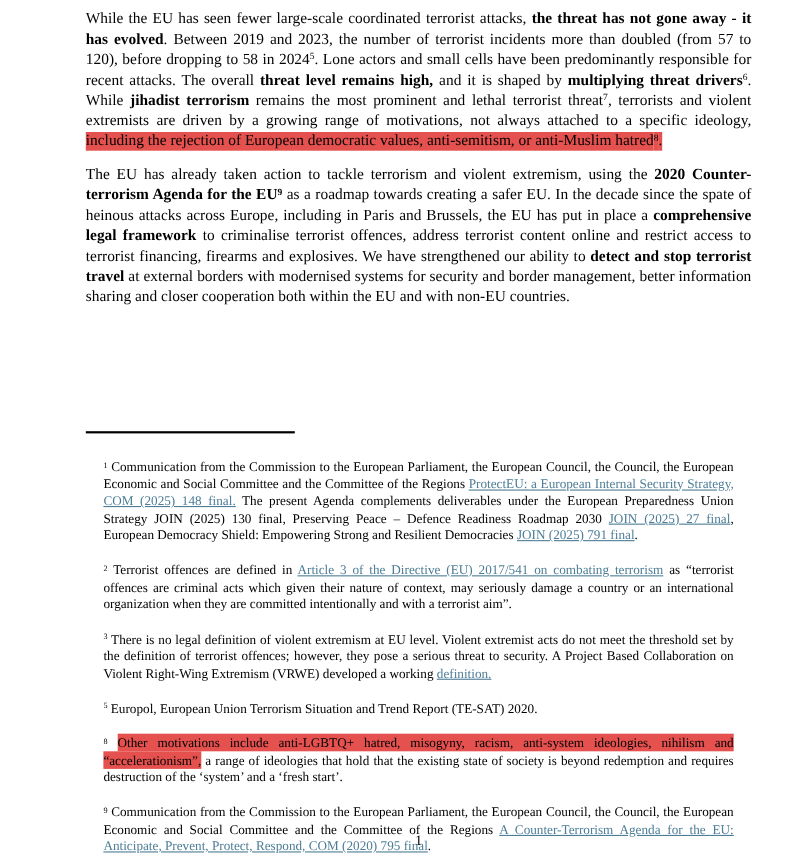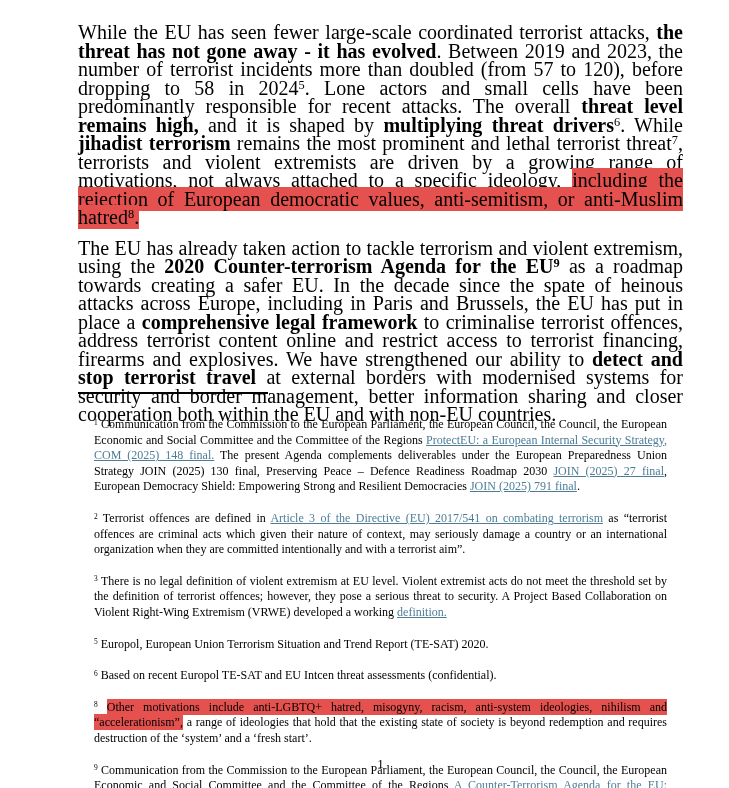--- a/index.html
+++ b/index.html
@@ -12,23 +12,23 @@
     width: 729px;
     height: 788px;
     background: #ffffff;
     font-family: "Liberation Serif", serif;
     color: #000000;
     overflow: hidden;
   }
   .body-text {
     position: absolute;
     left: 78px;
-    top: 23px;
+    top: 9px;
     width: 605px;
-    font-size: 20px;
+    font-size: 14px;
     line-height: 18.5px;
     text-align: justify;
     font-family: Liberation Serif, serif;
   }
   .body-text p {
     margin: 0 0 12px 0;
   }
   .footnote-sep {
     position: absolute;
     left: 78px;
@@ -85,20 +85,19 @@
     <p><span>The EU has already taken action to tackle terrorism and violent extremism, using the </span><span class="b">2020 Counter-terrorism Agenda for the EU</span><span class="b"><sup>9</sup></span><span> as a roadmap towards creating a safer EU. In the decade since the spate of heinous attacks across Europe, including in Paris and Brussels, the EU has put in place a </span><span class="b">comprehensive legal framework</span><span> to criminalise terrorist offences, address terrorist content online and restrict access to terrorist financing, firearms and explosives. We have strengthened our ability to </span><span class="b">detect and stop terrorist travel</span><span> at external borders with modernised systems for security and border management, better information sharing and closer cooperation both within the EU and with non-EU countries.</span></p>
   </div>
 
   <div class="footnote-sep"></div>
 
   <div class="footnotes">
       <div class="footnote"><sup>1</sup> <span>Communication from the Commission to the European Parliament, the European Council, the Council, the European Economic and Social Committee and the Committee of the Regions </span><a href="#" class="lnk">ProtectEU: a European Internal Security Strategy, COM (2025) 148 final.</a><span> The present Agenda complements deliverables under the European Preparedness Union Strategy JOIN (2025) 130 final, Preserving Peace – Defence Readiness Roadmap 2030 </span><a href="#" class="lnk">JOIN (2025) 27 final</a><span>, European Democracy Shield: Empowering Strong and Resilient Democracies </span><a href="#" class="lnk">JOIN (2025) 791 final</a><span>.</span></div>
       <div class="footnote"><sup>2</sup> <span>Terrorist offences are defined in </span><a href="#" class="lnk">Article 3 of the Directive (EU) 2017/541 on combating terrorism</a><span> as “terrorist offences are criminal acts which given their nature of context, may seriously damage a country or an international organization when they are committed intentionally and with a terrorist aim”.</span></div>
       <div class="footnote"><sup>3</sup> <span>There is no legal definition of violent extremism at EU level. Violent extremist acts do not meet the threshold set by the definition of terrorist offences; however, they pose a serious threat to security. A Project Based Collaboration on Violent Right-Wing Extremism (VRWE) developed a working </span><a href="#" class="lnk">definition.</a></div>
       <div class="footnote"><sup>5</sup> <span>Europol, European Union Terrorism Situation and Trend Report (TE-SAT) 2020.</span></div>
-      <div class="footnote"><sup>6</sup> <span>Based on recent Europol TE-SAT and EU Intcen threat assessments (confidential).</span></div>
       <div class="footnote"><sup>8</sup> <span class="hl">Other motivations include anti-LGBTQ+ hatred, misogyny, racism, anti-system ideologies, nihilism and “accelerationism”,</span><span> a range of ideologies that hold that the existing state of society is beyond redemption and requires destruction of the ‘system’ and a ‘fresh start’.</span></div>
       <div class="footnote"><sup>9</sup> <span>Communication from the Commission to the European Parliament, the European Council, the Council, the European Economic and Social Committee and the Committee of the Regions </span><a href="#" class="lnk">A Counter-Terrorism Agenda for the EU: Anticipate, Prevent, Protect, Respond, COM (2020) 795 final</a><span>.</span></div>
     </div>
 
   <div class="page-number">1</div>
 
 </div>
 
 </body></html>

